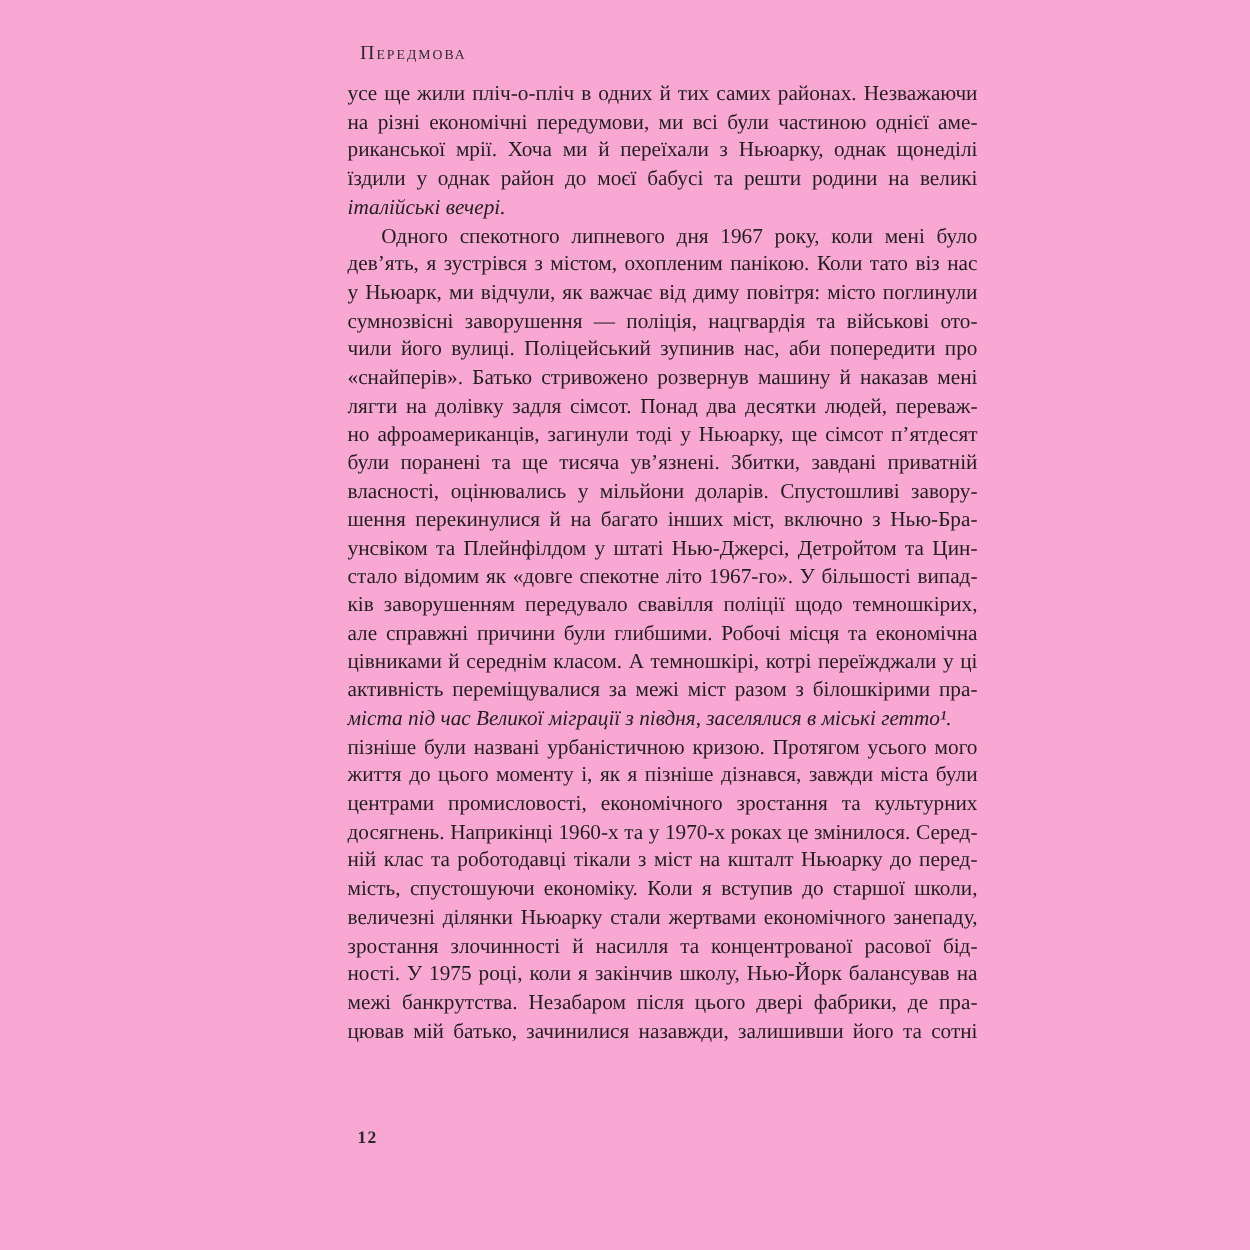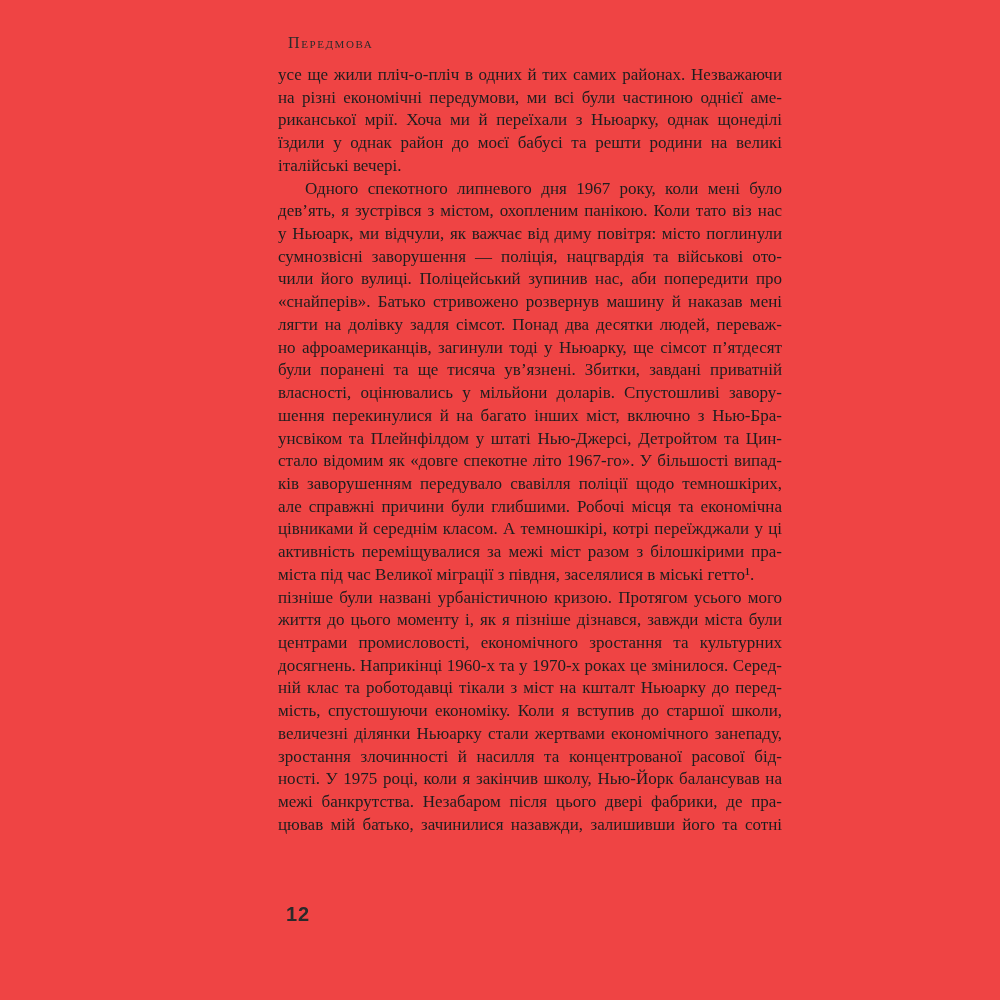--- a/index.html
+++ b/index.html
@@ -4,21 +4,21 @@
 <style>
   html, body {
     margin: 0;
     padding: 0;
     background: #ffffff;
   }
   .page {
     position: relative;
     width: 1000px;
     height: 1000px;
-    background: #ef4444;
+    background: #f9a8d4;
     font-family: "Liberation Serif", serif;
     color: #1e1e1e;
     overflow: hidden;
   }
   .running-header {
     position: absolute;
     left: 288px;
     top: 34px;
     font-family: "Liberation Serif", serif;
     font-variant: small-caps;
@@ -37,32 +37,33 @@
     line-height: 22.72px;
     height: 22.72px;
     white-space: normal;
     text-align: justify;
     text-align-last: justify;
     color: #1e1e1e;
   }
   .line.last {
     text-align: right;
     text-align-last: left;
+    font-style: italic;
   }
   .line.indent {
     padding-left: 27px;
     box-sizing: border-box;
   }
   .page-number {
     position: absolute;
     left: 286px;
     top: 903px;
-    font-family: Liberation Sans, sans-serif;
+    font-family: Liberation Serif, serif;
     font-weight: bold;
-    font-size: 20px;
+    font-size: 14px;
     letter-spacing: 1px;
     color: #2a2a2a;
   }
 </style>
 </head>
 <body>
 
 <div class="page">
   <div class="running-header">Передмова</div>
 

